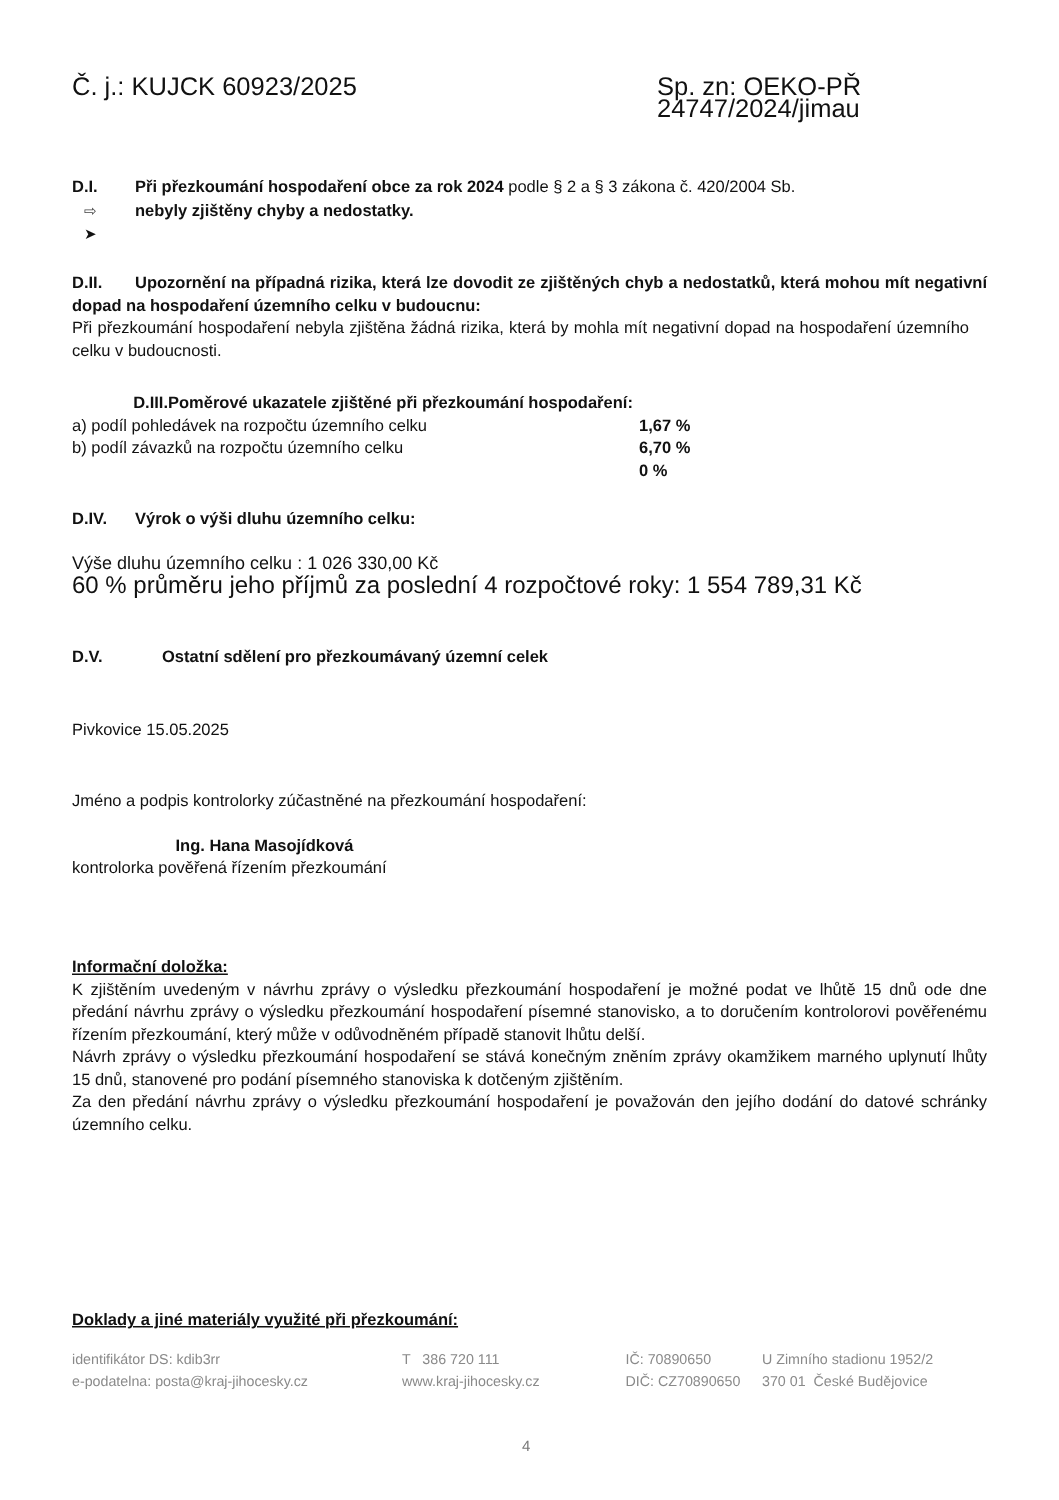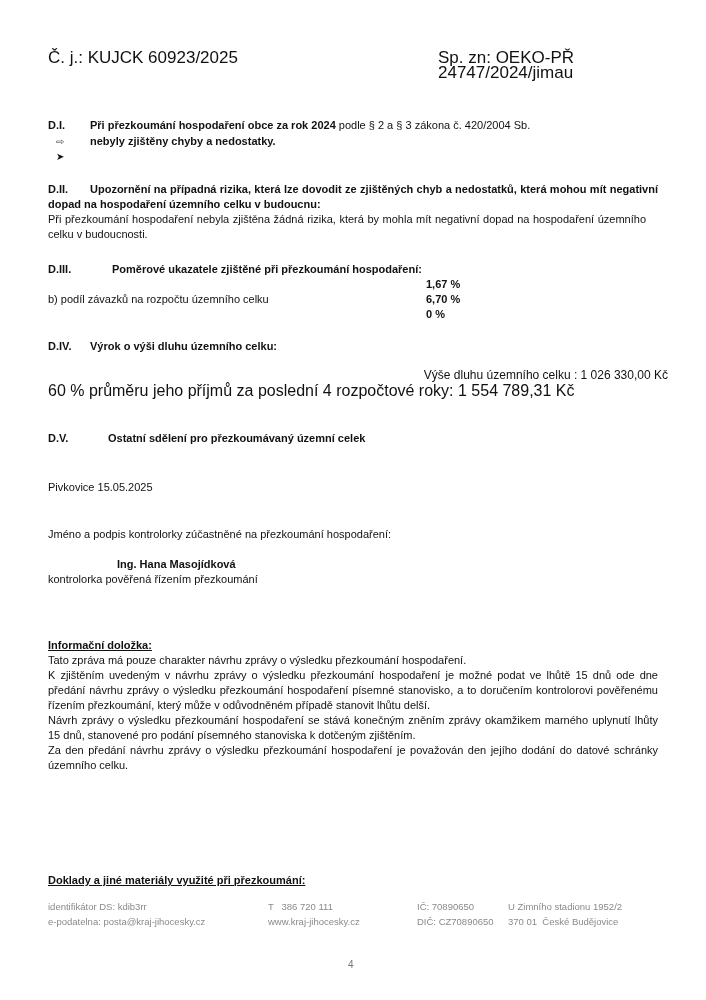--- a/index.html
+++ b/index.html
@@ -36,54 +36,54 @@
   </div>
 </div>
 
 <div class="abs" style="left:48px; top:182px; width:610px;">
   <div class="b just" style="text-align-last:justify;"><span class="sec-num" style="width:42px;">D.II.</span><span>Upozornění na případná rizika, která lze dovodit ze zjištěných chyb a nedostatků, která mohou mít negativní</span></div>
   <div class="b">dopad na hospodaření územního celku v budoucnu:</div>
   <div class="just" style="width:598px;">Při přezkoumání hospodaření nebyla zjištěna žádná rizika, která by mohla mít negativní dopad na hospodaření územního celku v budoucnosti.</div>
 </div>
 
 <div class="abs" style="left:48px; top:262px; width:600px;">
-  <span class="sec-num" style="width:64px;">D.III.</span><span class="b">Poměrové ukazatele zjištěné při přezkoumání hospodaření:</span>
+  <span class="sec-num" style="width:64px;text-align:right;">D.III.</span><span class="b">Poměrové ukazatele zjištěné při přezkoumání hospodaření:</span>
 </div>
 <div class="ratio-row" style="top:277px;">
+  <span>a) podíl pohledávek na rozpočtu územního celku</span>
   <span class="ratio-val">1,67 %</span>
 </div>
 <div class="ratio-row" style="top:292px;">
   <span>b) podíl závazků na rozpočtu územního celku</span>
   <span class="ratio-val">6,70 %</span>
 </div>
 <div class="ratio-row" style="top:307px;">
   <span class="ratio-val">0 %</span>
 </div>
 
 <div class="abs" style="left:48px; top:339px; width:620px;">
   <div>
     <span class="sec-num" style="width:42px;">D.IV.</span><span class="b">Výrok o výši dluhu územního celku:</span>
   </div>
-  <div style="margin-top:14px; font-size:12px; line-height:15px;text-align:right;">Výše dluhu územního celku :  1 026 330,00 Kč</div>
+  <div style="margin-top:14px; font-size:12px; line-height:15px;">Výše dluhu územního celku :  1 026 330,00 Kč</div>
   <div style="font-size:16px; line-height:15px;">60 % průměru jeho příjmů za poslední 4 rozpočtové roky: 1 554 789,31 Kč</div>
 </div>
 
 <div class="abs" style="left:48px; top:431px; width:600px;">
   <span class="sec-num" style="width:60px;">D.V.</span><span class="b">Ostatní sdělení pro přezkoumávaný územní celek</span>
 </div>
 
 <div class="abs" style="left:48px; top:480px;">Pivkovice 15.05.2025</div>
 
 <div class="abs" style="left:48px; top:527px;">Jméno a podpis kontrolorky zúčastněné na přezkoumání hospodaření:</div>
 <div class="abs b" style="left:117px; top:557px;">Ing. Hana Masojídková</div>
 <div class="abs" style="left:48px; top:572px;">kontrolorka pověřená řízením přezkoumání</div>
 
 <div class="abs u" style="left:48px; top:622px;">Informační doložka:</div>
 <div class="abs just" style="left:48px; top:653px; width:610px;">
-  <div>Tato zpráva má pouze charakter návrhu zprávy o výsledku přezkoumání hospodaření.</div>
   <div>K zjištěním uvedeným v návrhu zprávy o výsledku přezkoumání hospodaření je možné podat ve lhůtě 15 dnů ode dne předání návrhu zprávy o výsledku přezkoumání hospodaření písemné stanovisko, a to doručením kontrolorovi pověřenému řízením přezkoumání, který může v odůvodněném případě stanovit lhůtu delší.</div>
   <div>Návrh zprávy o výsledku přezkoumání hospodaření se stává konečným zněním zprávy okamžikem marného uplynutí lhůty 15 dnů, stanovené pro podání písemného stanoviska k dotčeným zjištěním.</div>
   <div>Za den předání návrhu zprávy o výsledku přezkoumání hospodaření je považován den jejího dodání do datové schránky územního celku.</div>
 </div>
 
 <div class="abs u" style="left:48px; top:857px;">Doklady a jiné materiály využité při přezkoumání:</div>
 
 <div class="abs foot" style="left:48px; top:899px;">
   <div>identifikátor DS: kdib3rr</div>
   <div>e-podatelna: posta@kraj-jihocesky.cz</div>

